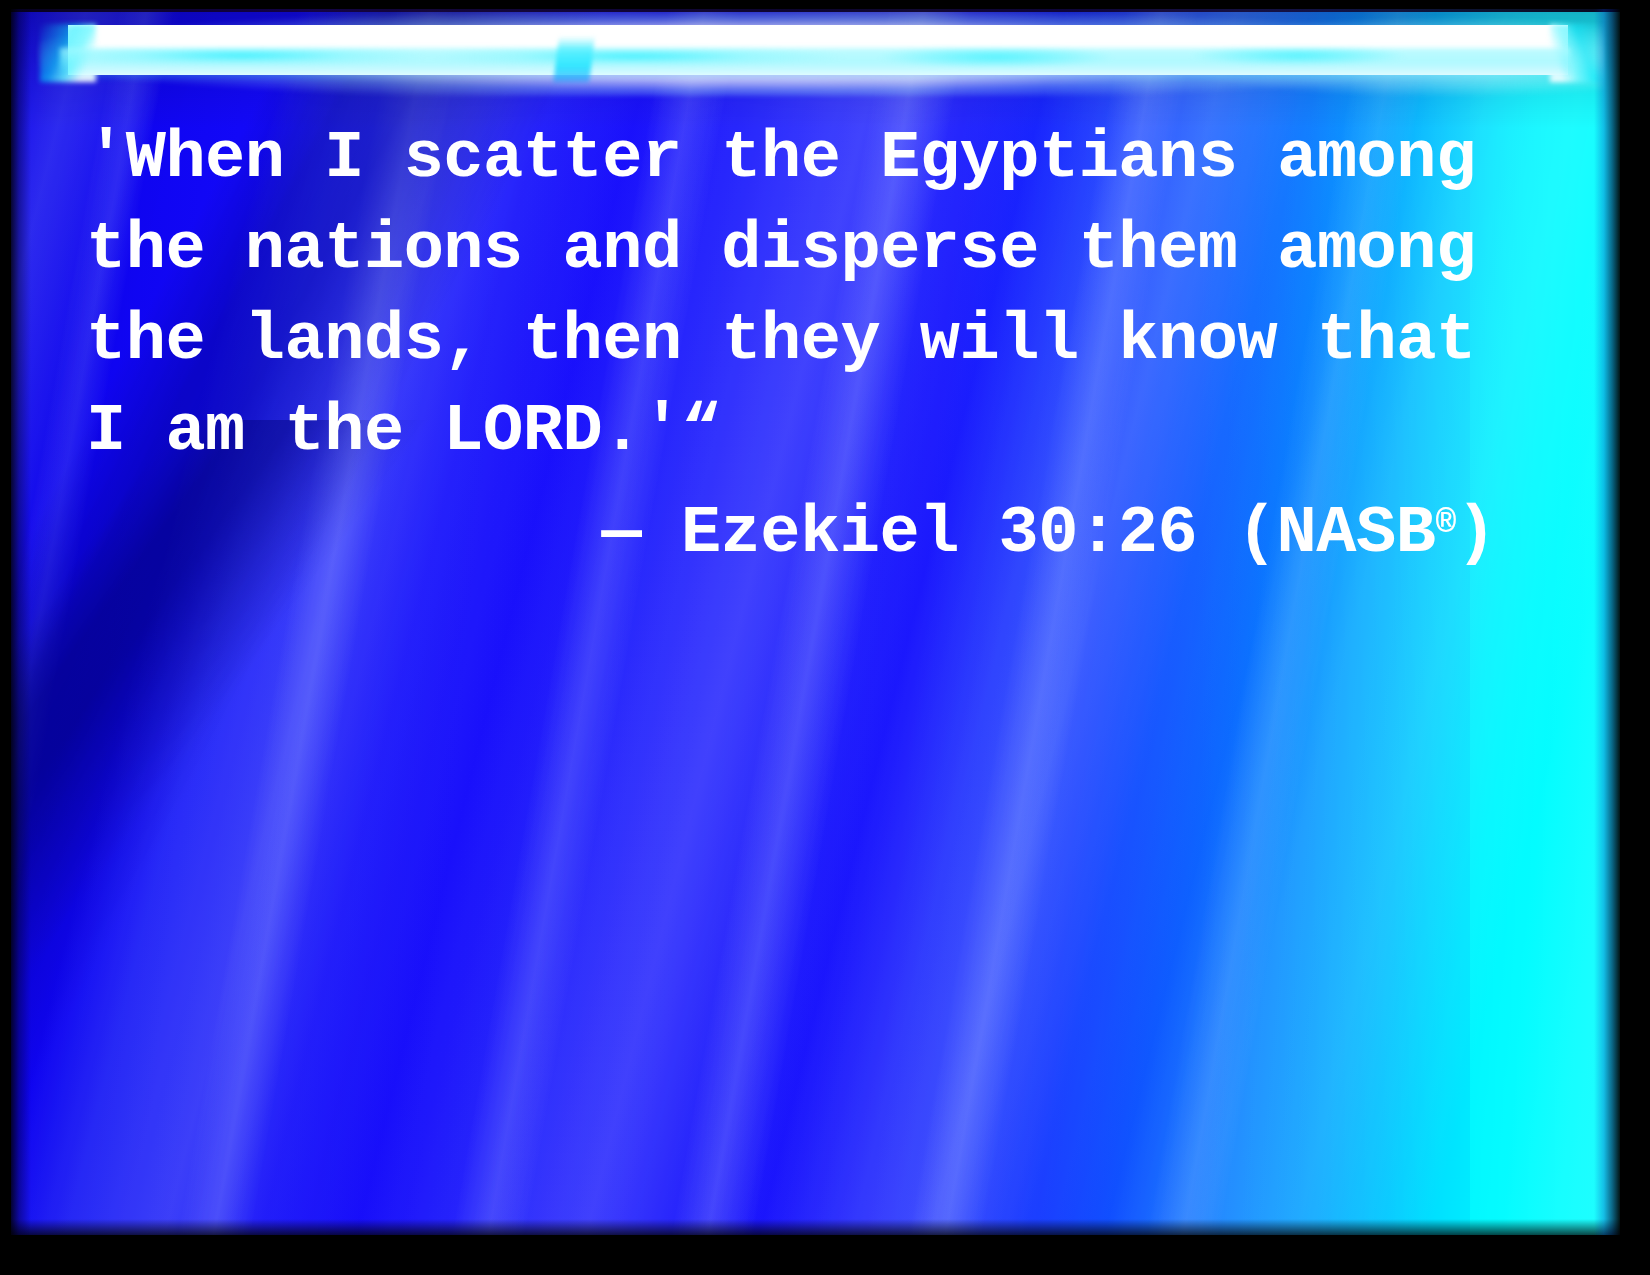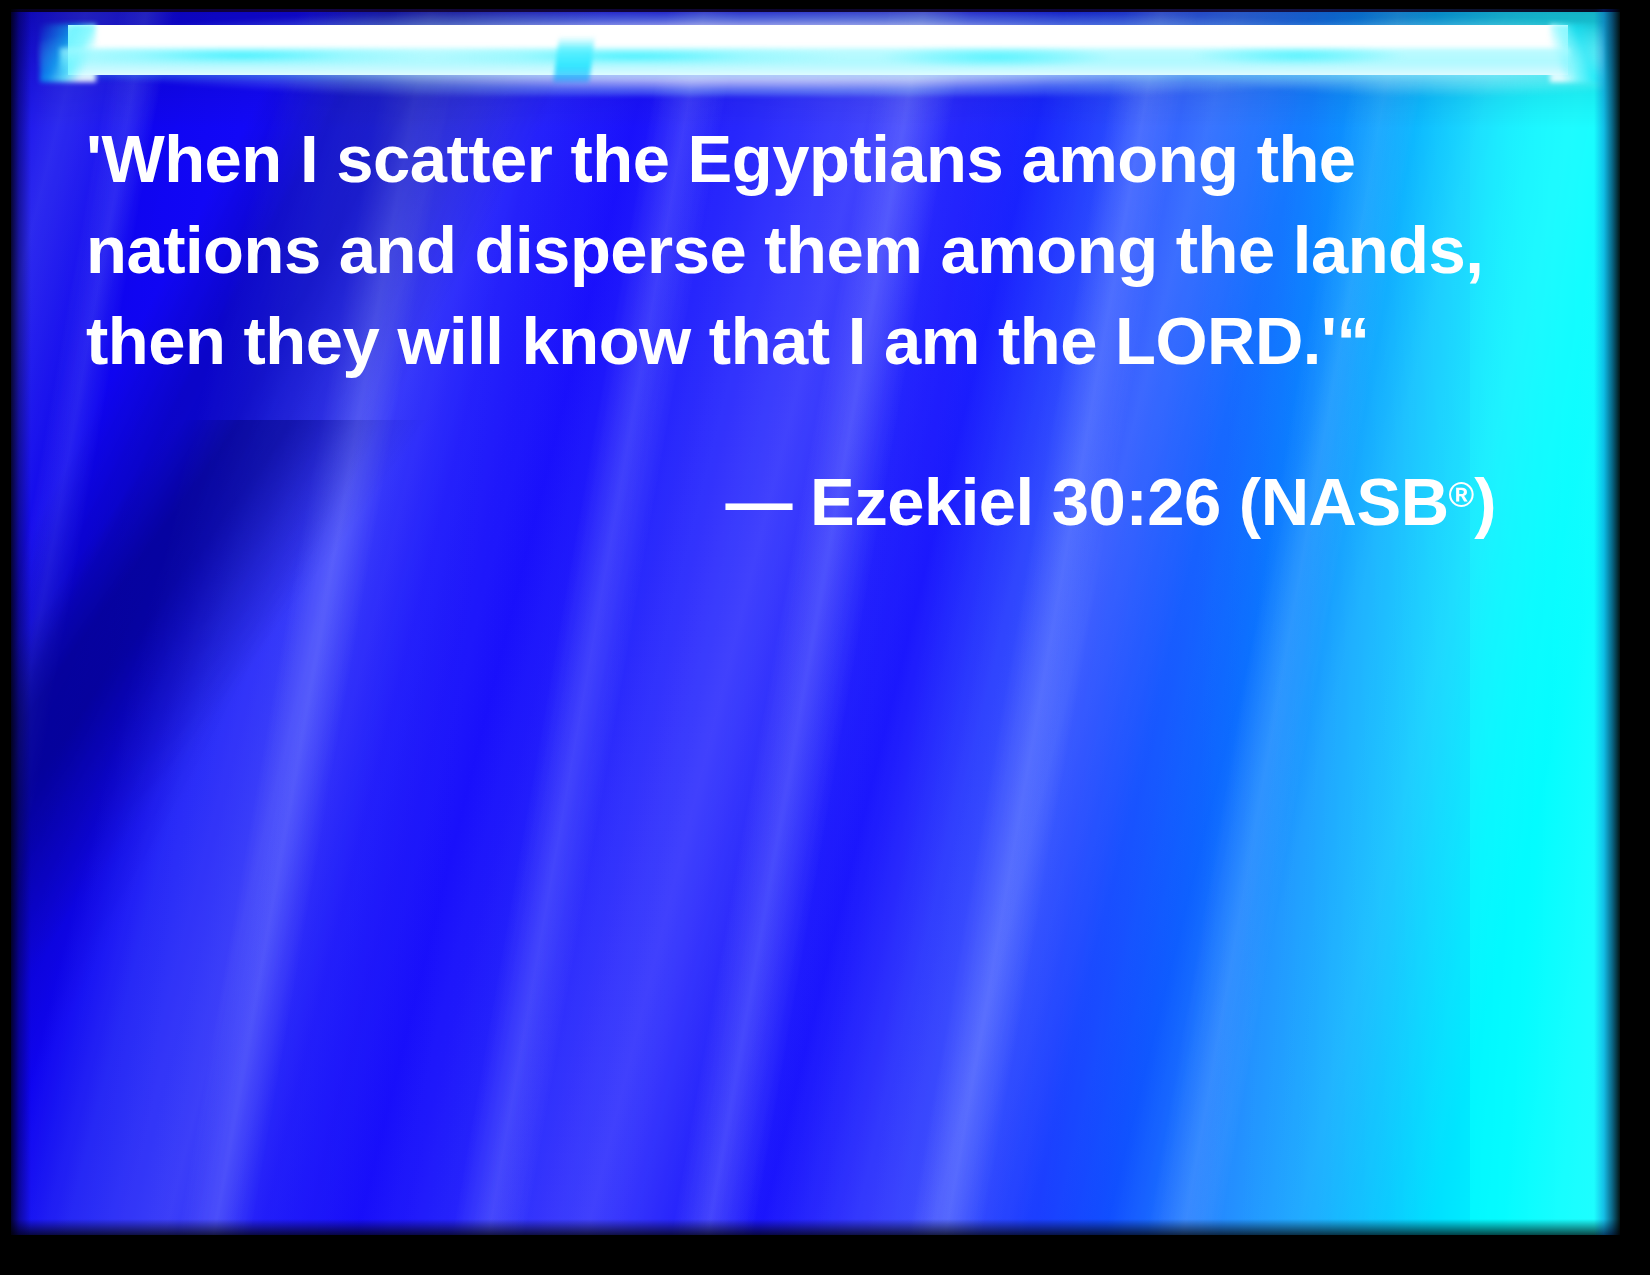--- a/index.html
+++ b/index.html
@@ -7,21 +7,21 @@
     margin: 0;
     padding: 0;
     background: #000000;
   }
   #slide {
     position: relative;
     width: 1650px;
     height: 1240px;
     overflow: hidden;
     background: #000000;
-    font-family: Liberation Sans, sans-serif;
+    font-family: Liberation Mono, monospace;
   }
 
   
   .frame {
     position: absolute;
     left: 0; top: 0;
     width: 1650px; height: 1275px;
     z-index: 60;
     pointer-events: none;
     box-shadow:
@@ -305,21 +305,21 @@
     font-size: 67px;
     line-height: 91px;
     letter-spacing: -0.5px;
     white-space: pre-wrap;
     text-align: left;
     font-stretch: condensed;
   }
   .attribution {
     position: absolute;
     left: 86px;
-    top: 452px;
+    top: 481px;
     width: 1410px;
     text-align: right;
     color: #ffffff;
     font-weight: bold;
     font-size: 67px;
     line-height: 86px;
     letter-spacing: -0.5px;
     font-stretch: condensed;
   }
   .attribution .reg {

